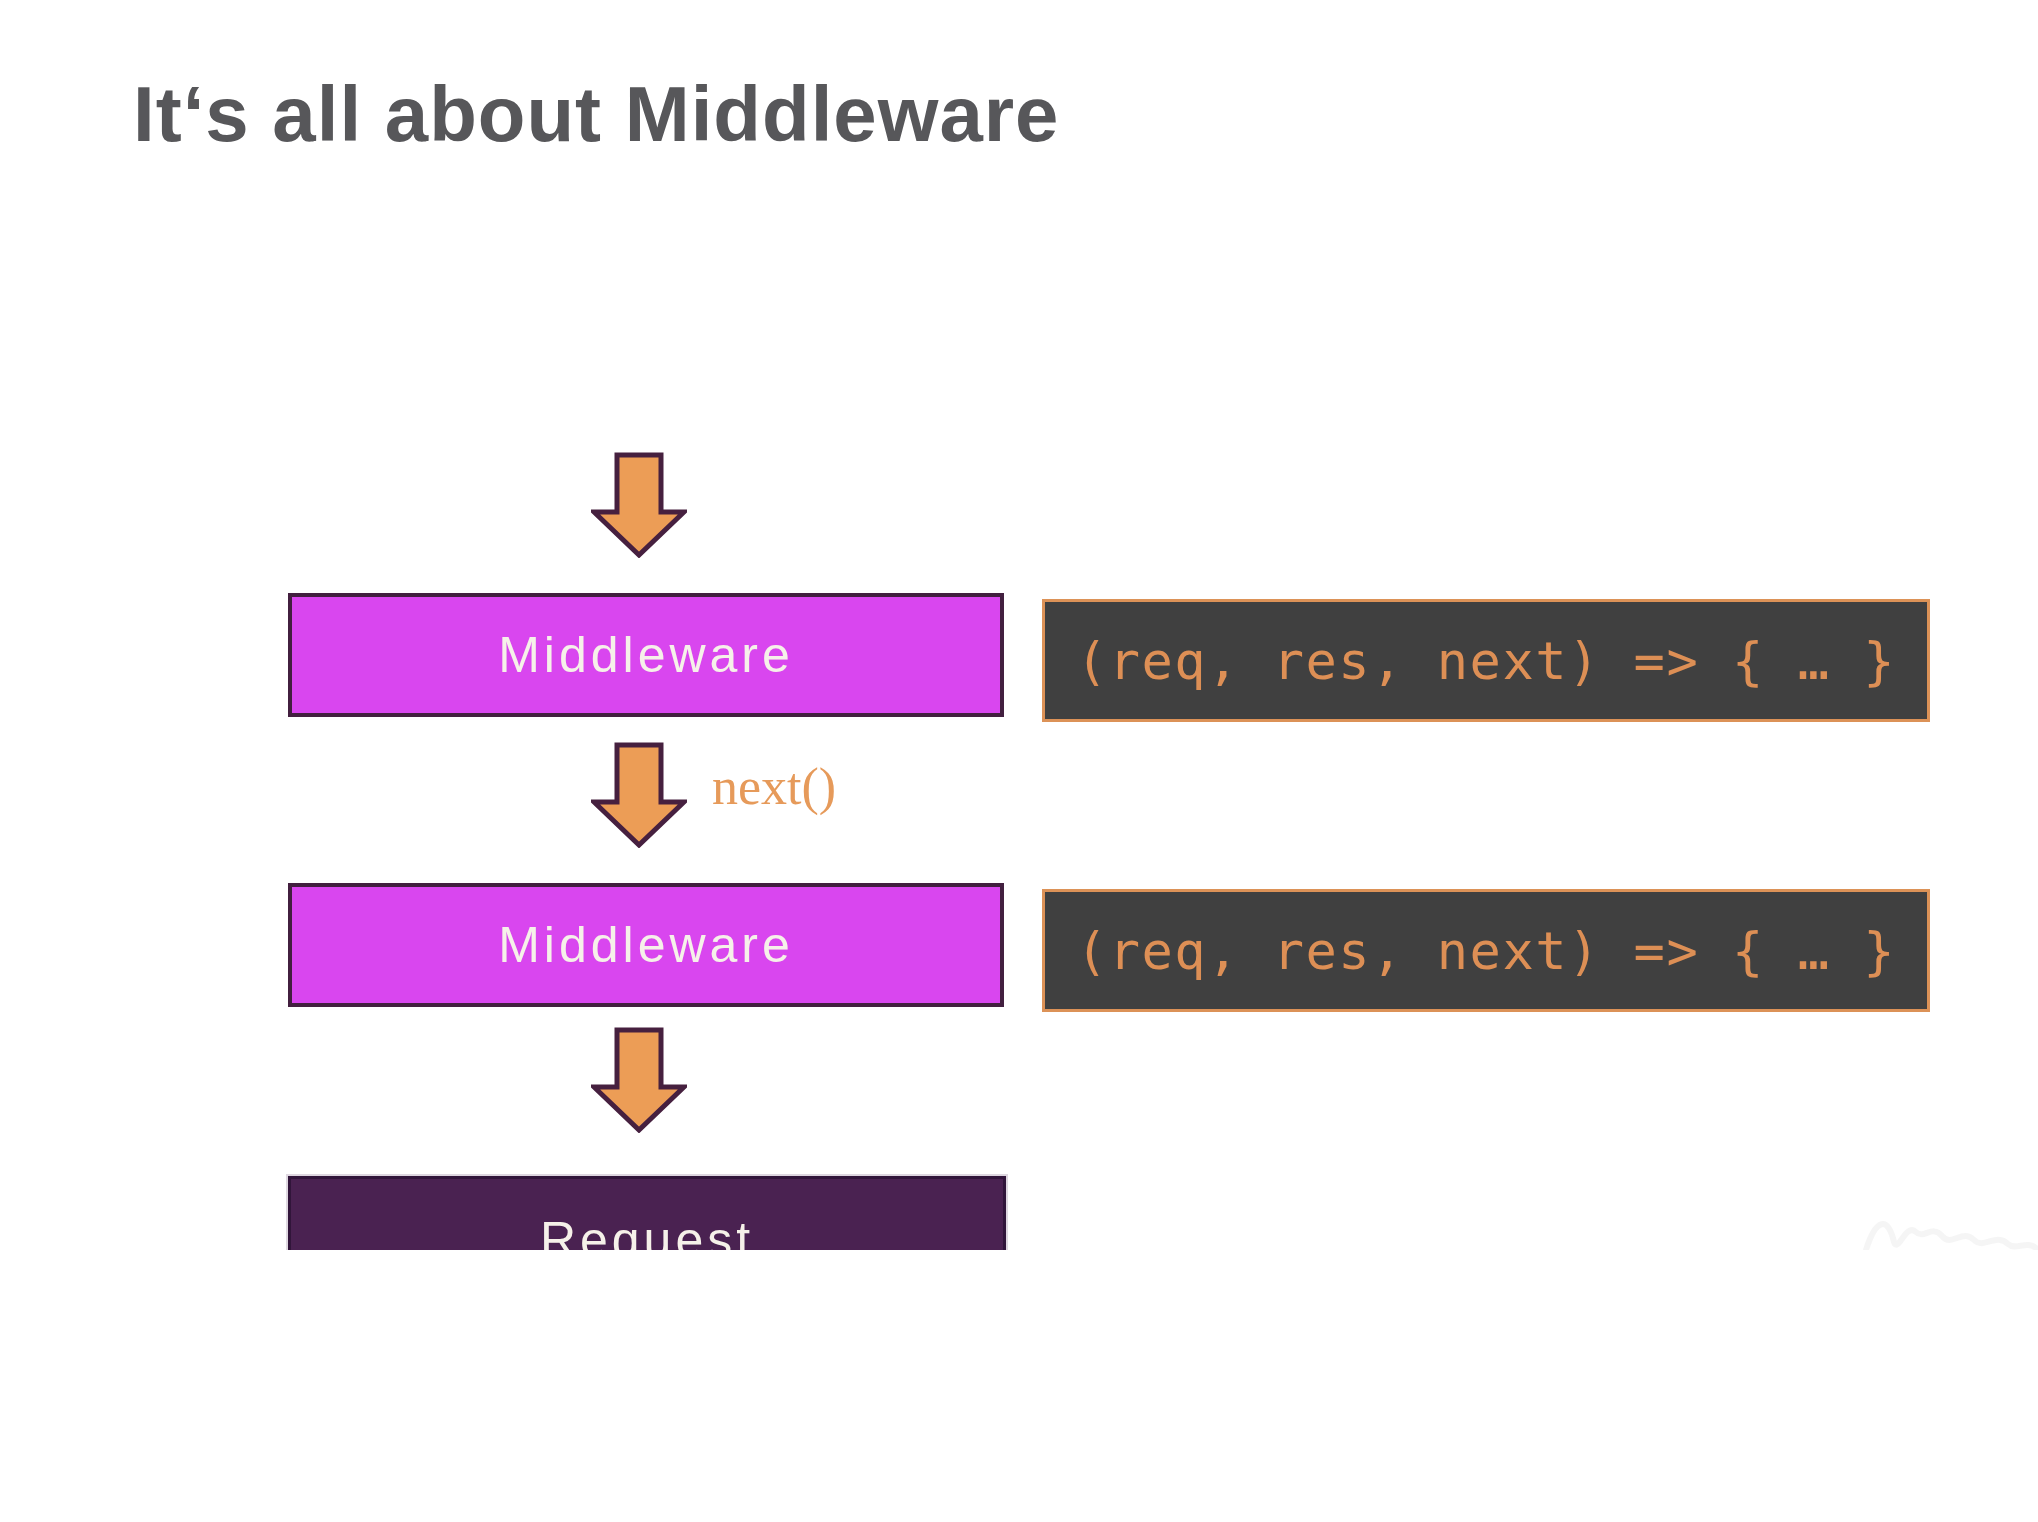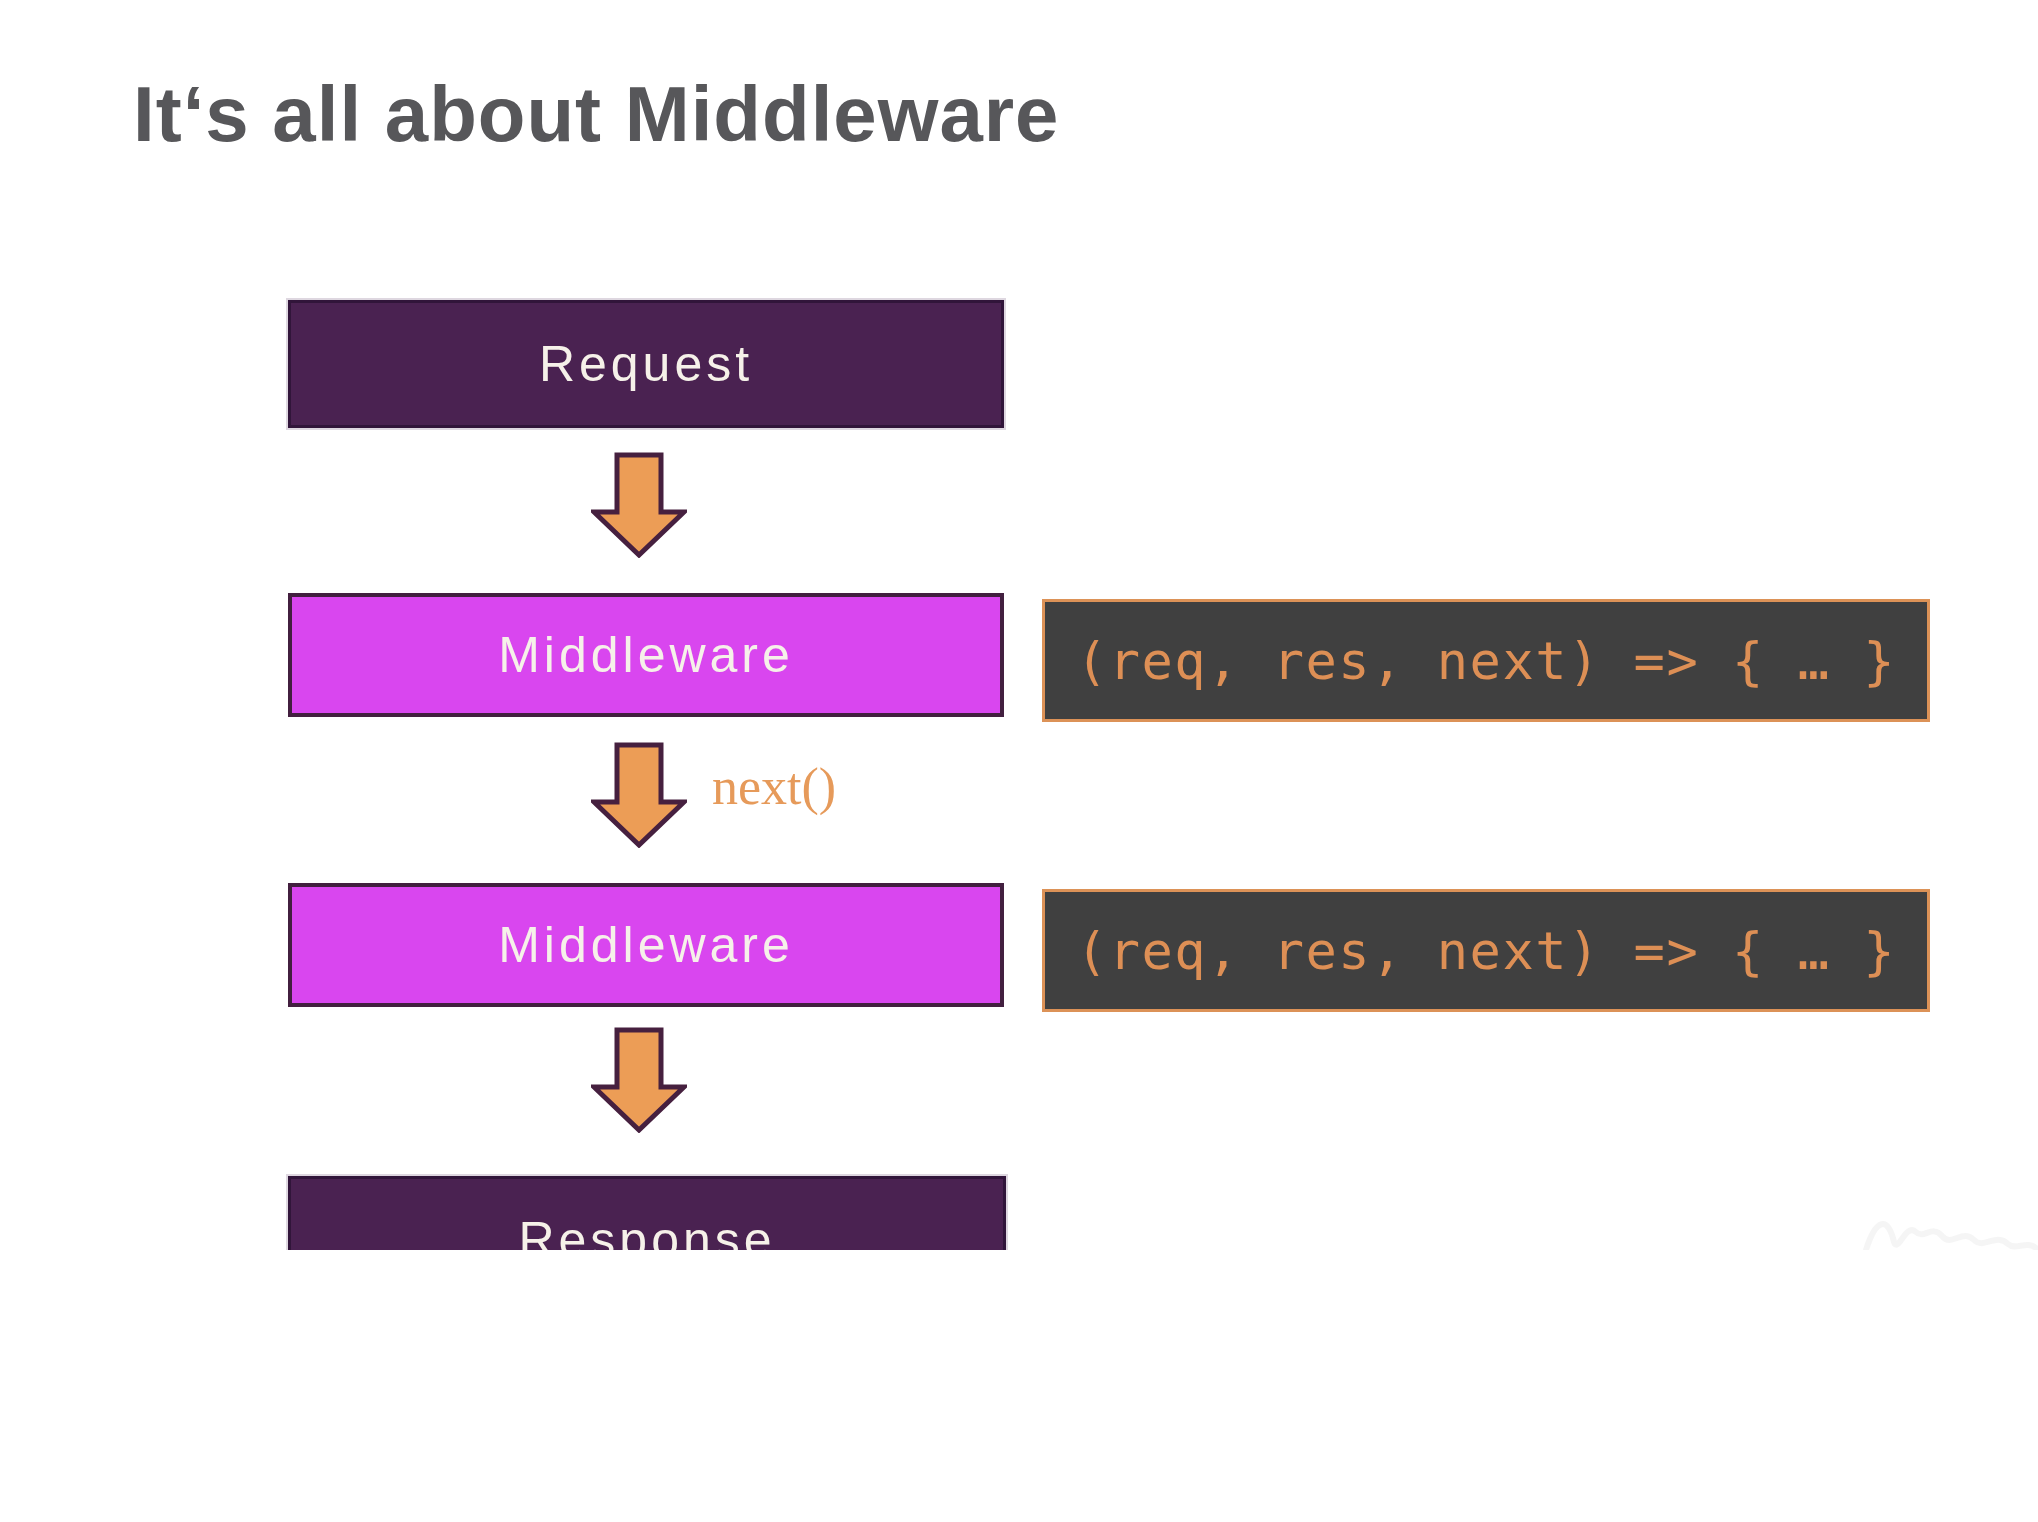--- a/index.html
+++ b/index.html
@@ -99,23 +99,20 @@
     opacity: 0.35;
   }
 </style>
 </head>
 <body>
 
 <div class="slide">
 
   <h1 class="title">It‘s all about Middleware</h1>
 
-  <div class="box endpoint pos-request">
-    <span class="box-label">Request</span>
-  </div>
 
   <svg class="arrow pos-arrow1" width="96" height="106" viewBox="0 0 96 106">
     <polygon points="26,3 70,3 70,60 93,60 48,103 3,60 26,60"></polygon>
   </svg>
 
   <div class="box middleware pos-mw1">
     <span class="box-label">Middleware</span>
   </div>
   <div class="codebox pos-code1">
     <code>(req, res, next) =&gt; { … }</code>
@@ -131,21 +128,21 @@
   </div>
   <div class="codebox pos-code2">
     <code>(req, res, next) =&gt; { … }</code>
   </div>
 
   <svg class="arrow pos-arrow3" width="96" height="106" viewBox="0 0 96 106">
     <polygon points="26,3 70,3 70,60 93,60 48,103 3,60 26,60"></polygon>
   </svg>
 
   <div class="box endpoint pos-response">
-    <span class="box-label">Response</span>
+    <span class="box-label">Request</span>
   </div>
 
   <svg class="arrow pos-arrow4" width="130" height="190" viewBox="0 0 130 190">
     <polygon points="33,3 97,3 97,124 127,124 65,186 3,124 33,124"></polygon>
   </svg>
 
   <svg class="watermark" width="180" height="40" viewBox="0 0 180 40">
     <path d="M 8,40 C 18,8 30,6 36,32 C 40,44 48,12 58,22 C 66,30 74,14 84,26 C 94,38 104,18 116,30 C 126,40 138,22 150,34 C 158,41 168,30 178,38" fill="none" stroke="#e3e3e3" stroke-width="6" stroke-linecap="round"></path>
   </svg>
 

